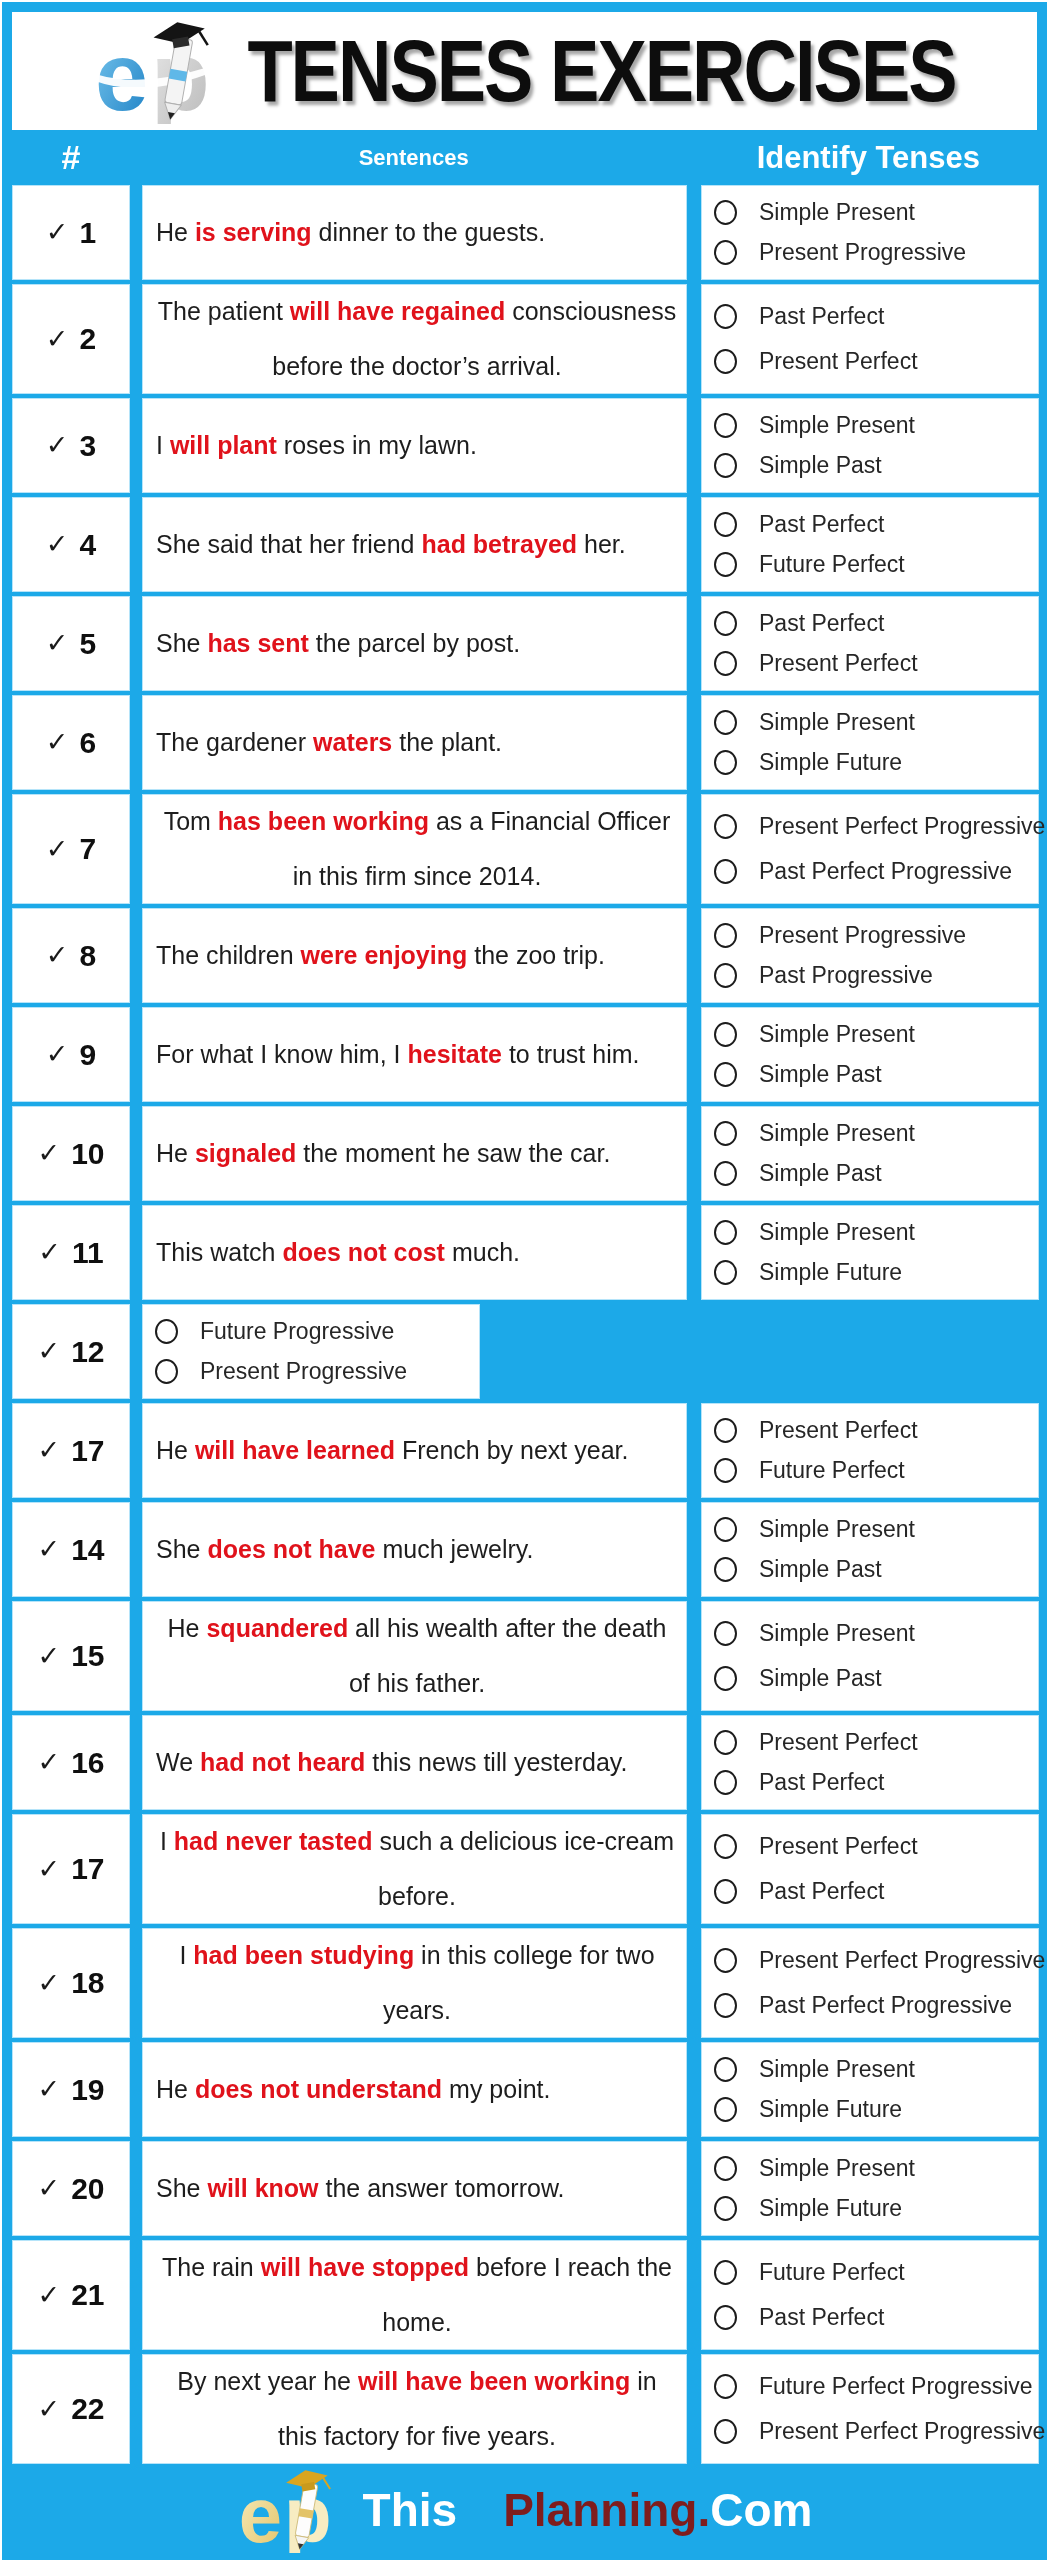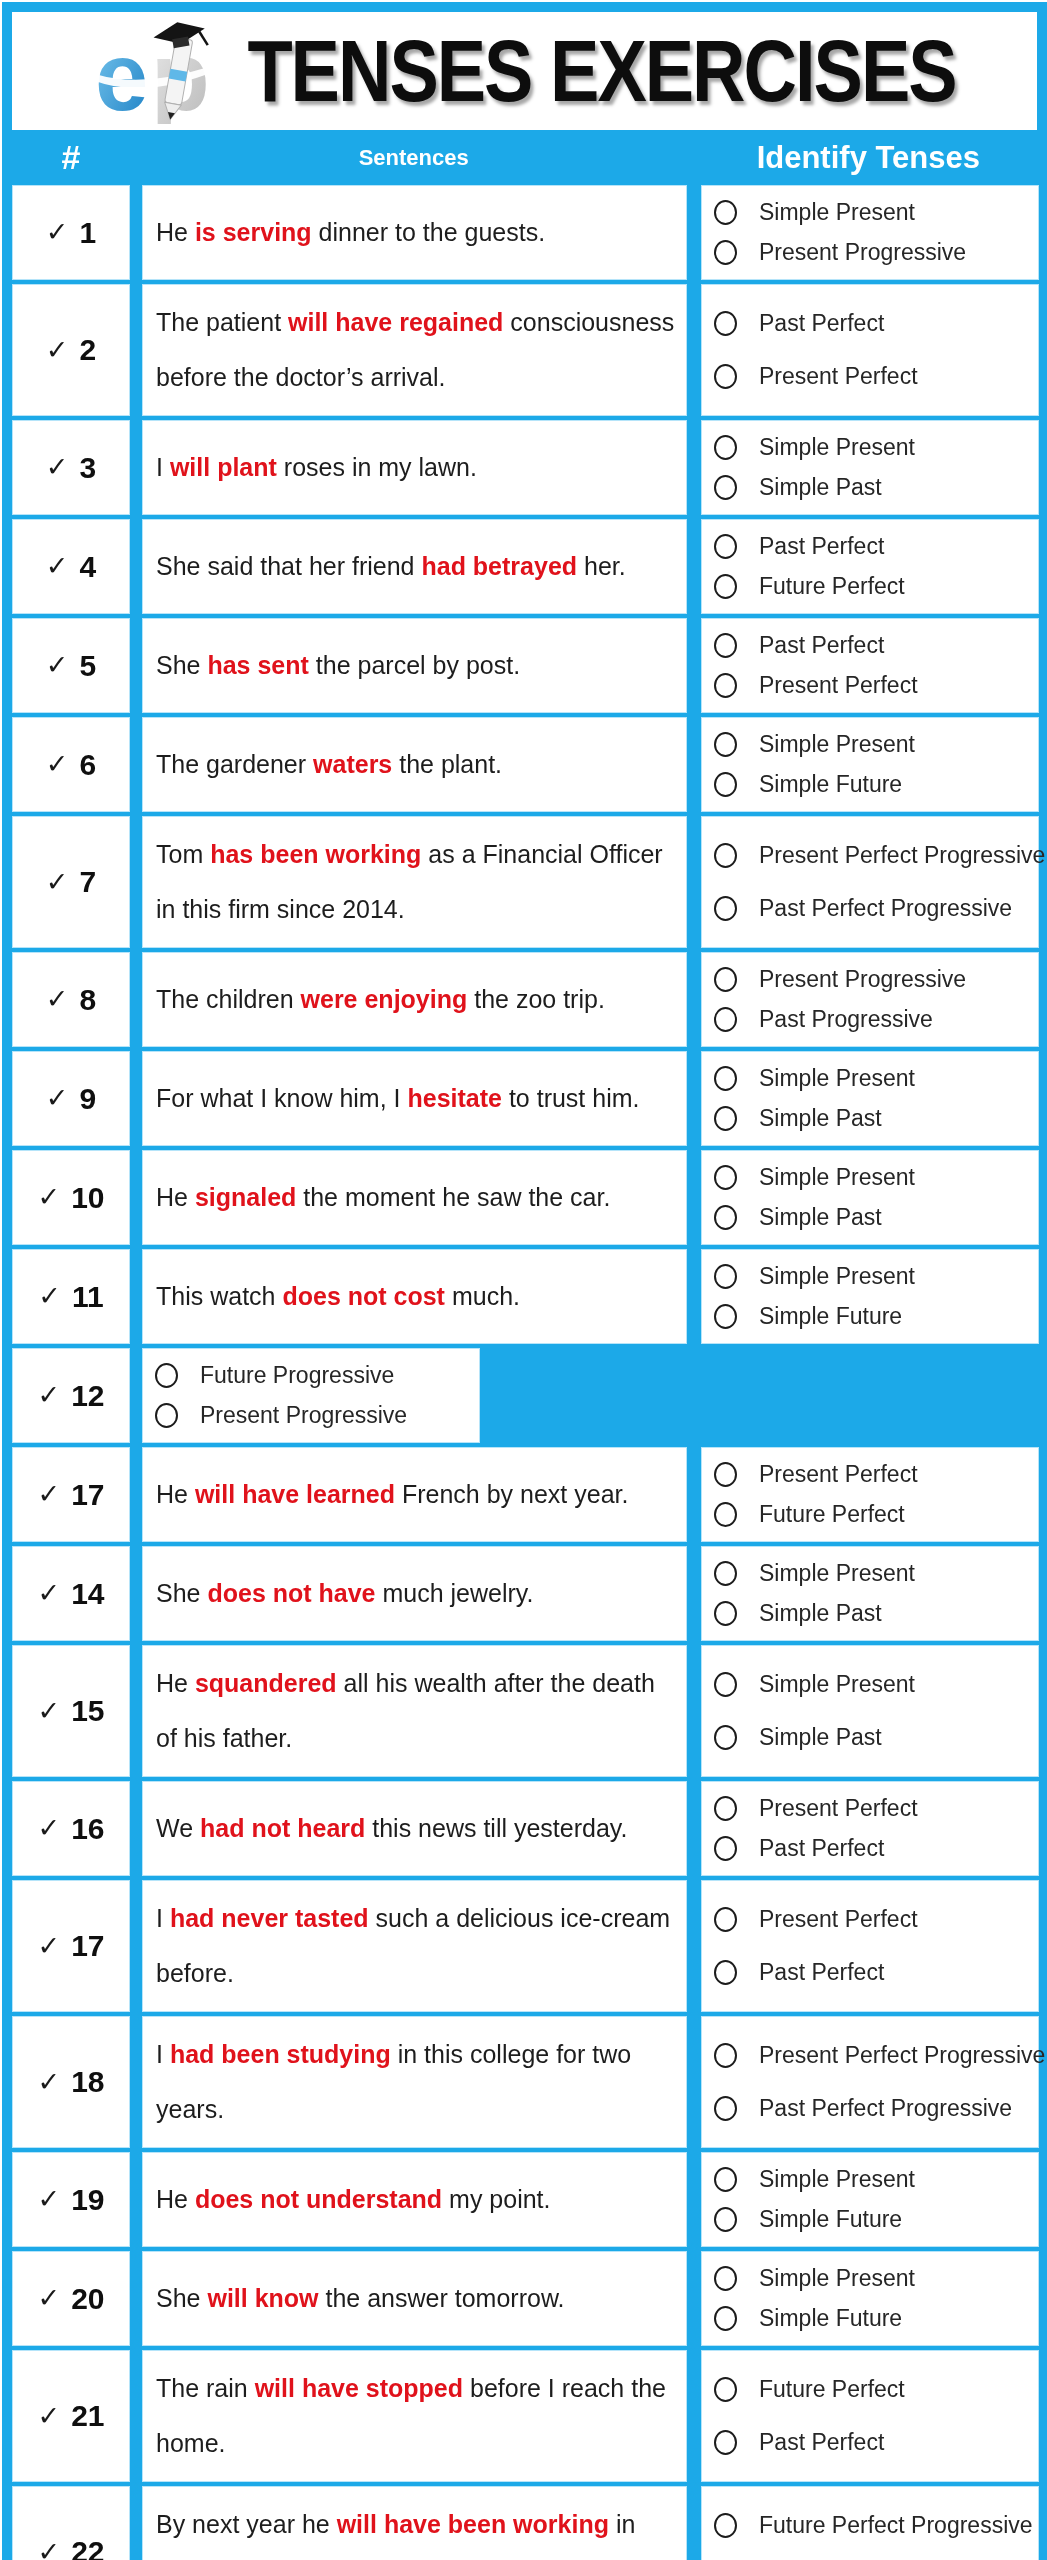--- a/index.html
+++ b/index.html
@@ -28,32 +28,32 @@
   }
   .ch{font-weight:bold;text-align:center;}
   .ch1{width:118px;margin-right:12px;font-size:34px;}
   .ch2{width:545px;margin-right:14px;font-size:22px;}
   .ch3{width:338px;font-size:31px;}
   
   .rows{flex:none;}
   .row{display:flex;margin-bottom:4px;}
   .cell{background:#ffffff;border:1px solid #b5e4f9;box-sizing:border-box;}
   .row.h1 .cell{height:95px;}
-  .row.h2 .cell{height:132px;}
+  .row.h2 .cell{height:110px;}
   .c-num{
     width:118px;margin-right:12px;flex:none;
     display:flex;align-items:center;justify-content:center;gap:11px;
   }
   .check{font-size:27px;color:#1a1a1a;line-height:1;}
   .num{font-size:30px;font-weight:800;color:#0f0f0f;line-height:1;}
   .c-sent{
     width:545px;margin-right:14px;flex:none;
     display:flex;align-items:center;
     padding:0 8px 0 13px;
-    font-size:25px;color:#1d1d1d;line-height:2.2;
+    font-size:25px;color:#1d1d1d;line-height:2.2;text-align:center;
   }
   .c-sent p{margin:0;}
   .verb{color:#E0121B;font-weight:bold;}
   .c-opt{
     width:338px;flex:none;
     display:flex;flex-direction:column;justify-content:space-evenly;
     padding-left:12px;box-sizing:border-box;
   }
   .option{display:flex;align-items:center;gap:22px;cursor:pointer;}
   .radio{

